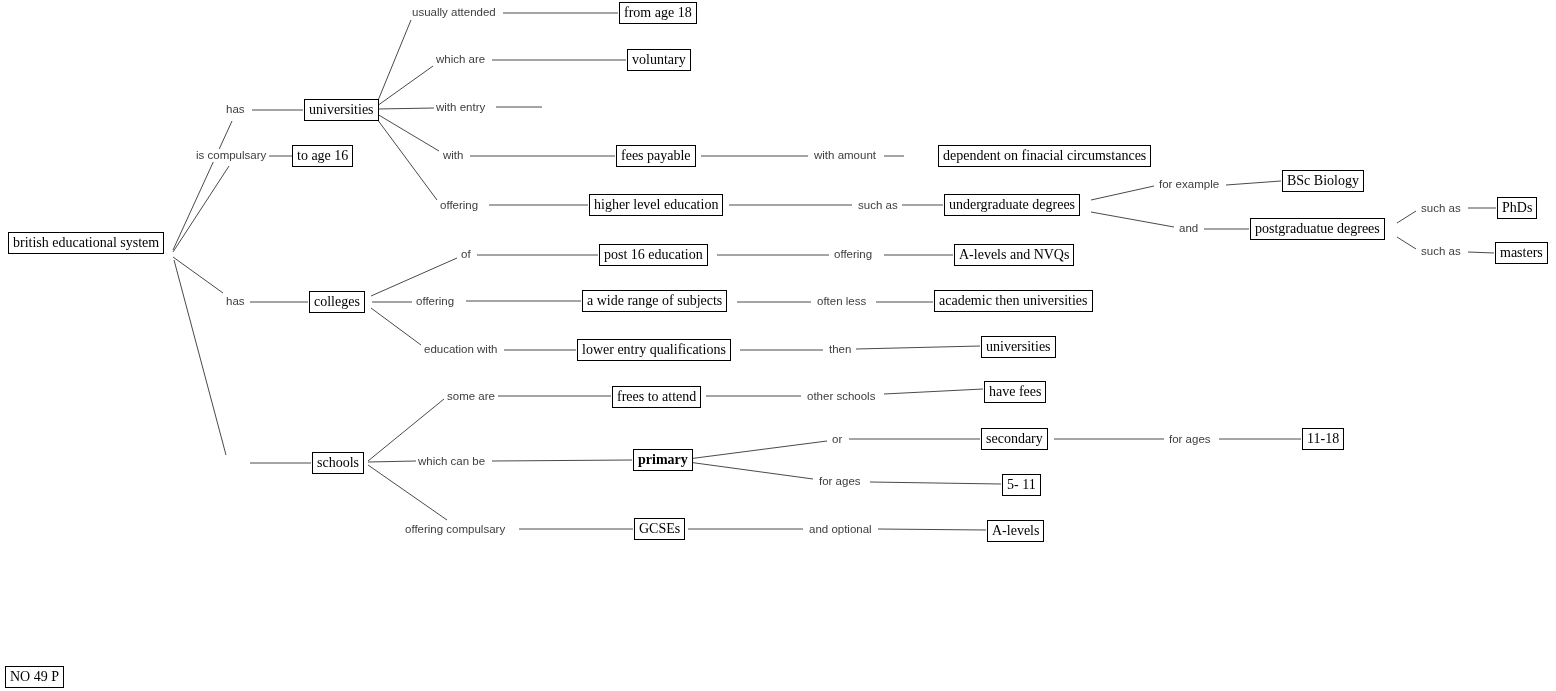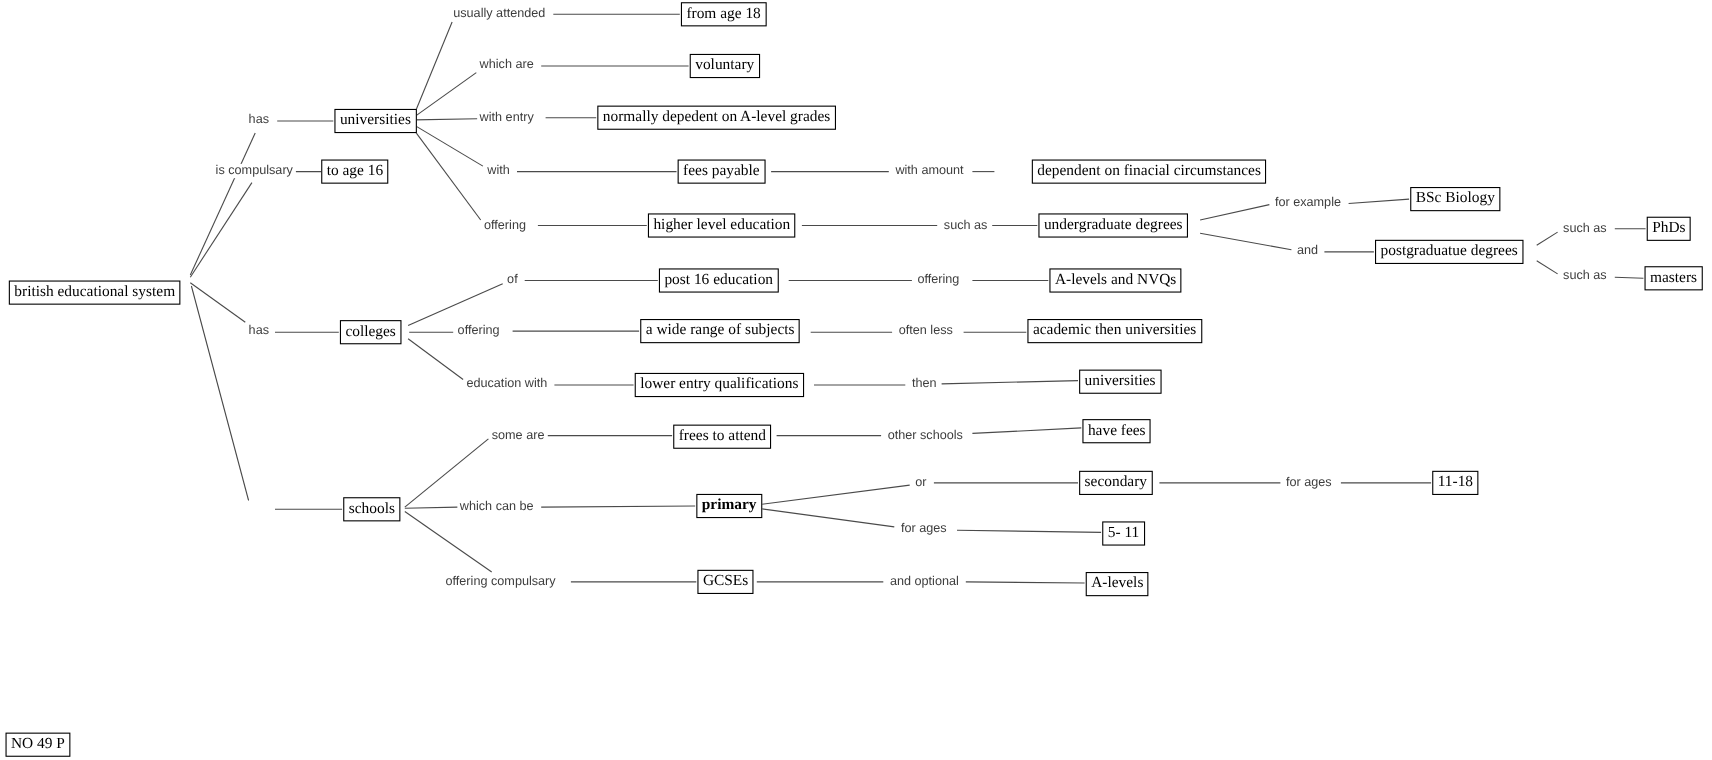--- a/index.html
+++ b/index.html
@@ -120,25 +120,24 @@
     <line x1="688" y1="462" x2="813" y2="479"></line>
     <line x1="870" y1="482" x2="1001" y2="484"></line>
 
     <line x1="1054" y1="439" x2="1164" y2="439"></line>
     <line x1="1219" y1="439" x2="1301" y2="439"></line>
 
     <line x1="688" y1="529" x2="803" y2="529"></line>
     <line x1="878" y1="529" x2="986" y2="530"></line>
   </svg>
 
-  <div class="node" style="left:8px; top:255px;">british educational system</div>
+  <div class="node" style="left:8px; top:232px;">british educational system</div>
   <div class="node" style="left:304px; top:99px;">universities</div>
   <div class="node" style="left:619px; top:2px;">from age 18</div>
   <div class="node" style="left:627px; top:49px;">voluntary</div>
-  <div class="node" style="left:543px; top:96px;">normally depedent on A-level grades</div>
   <div class="node" style="left:292px; top:145px;text-align:center;">to age 16</div>
   <div class="node" style="left:616px; top:145px;">fees payable</div>
   <div class="node" style="left:938px; top:145px;">dependent on finacial circumstances</div>
   <div class="node" style="left:589px; top:194px;">higher level education</div>
   <div class="node" style="left:944px; top:194px;">undergraduate degrees</div>
   <div class="node" style="left:1282px; top:170px;">BSc Biology</div>
   <div class="node" style="left:1250px; top:218px;">postgraduatue degrees</div>
   <div class="node" style="left:1497px; top:197px;">PhDs</div>
   <div class="node" style="left:1495px; top:242px;">masters</div>
   <div class="node" style="left:599px; top:244px;">post 16 education</div>

